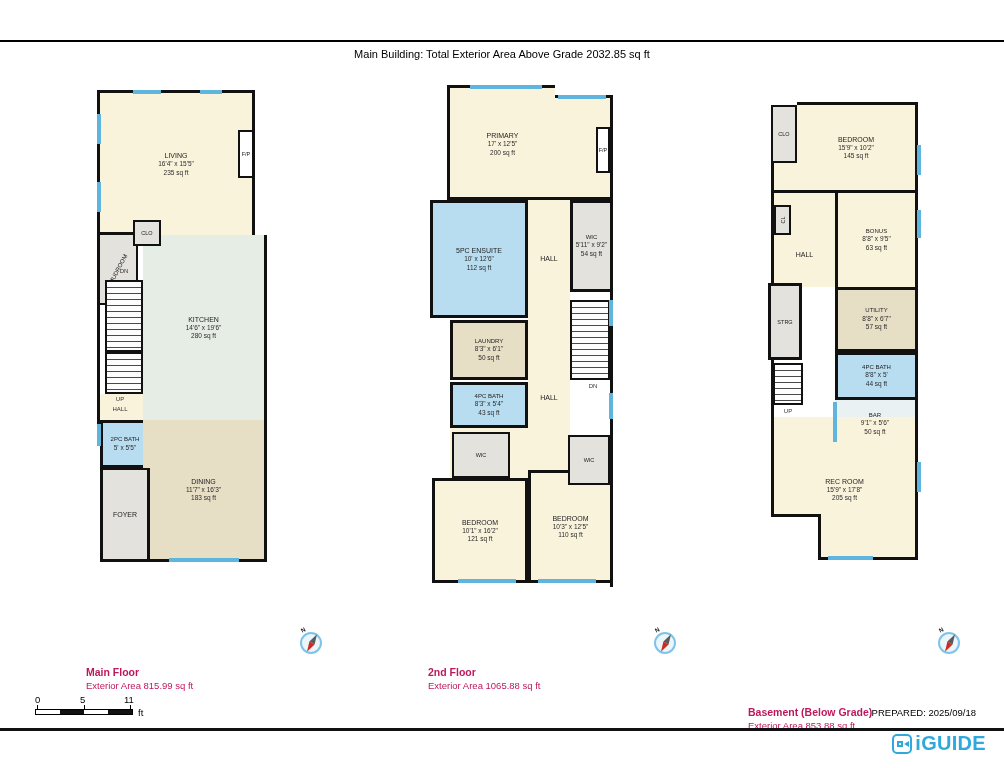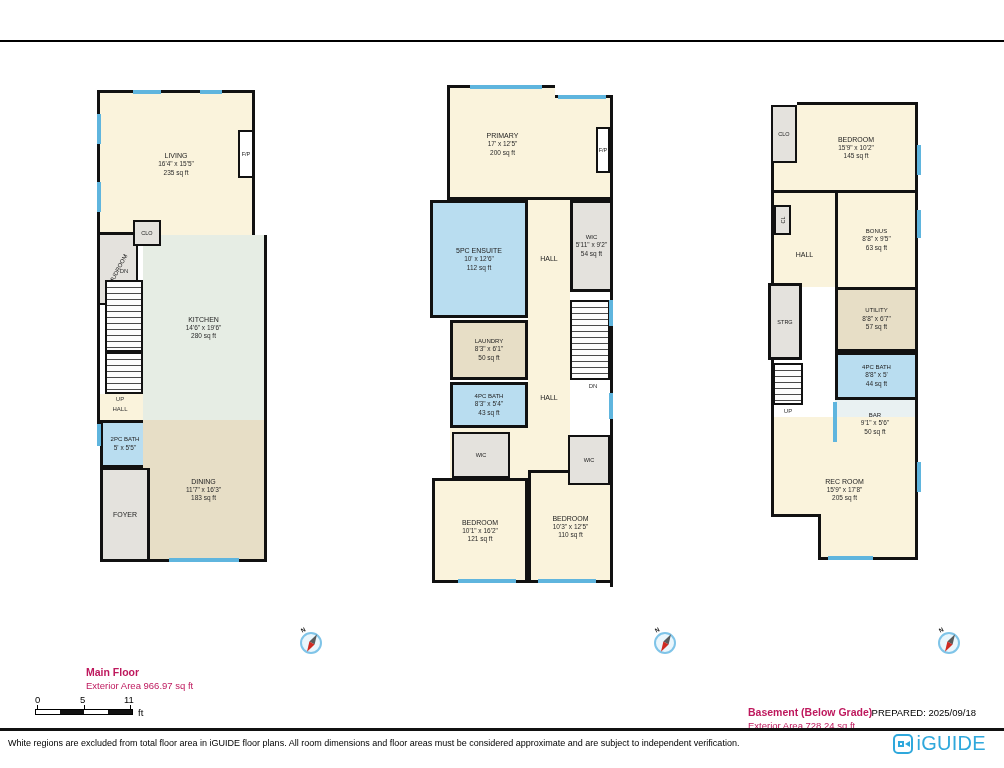--- a/index.html
+++ b/index.html
@@ -63,28 +63,29 @@
   .hr-bottom { position:absolute; top:728px; left:0; width:1004px; height:3px; background:#111; }
   .disclaimer { position:absolute; left:8px; top:738px; width:860px; font-size:9px; color:#000; }
 
   .logo { position:absolute; right:18px; top:732px; display:flex; align-items:center; }
   .logo-icon { position:relative; width:20px; height:20px; border:2px solid #2FA8DC;
                border-radius:5px; margin-right:3px; }
   .logo-sq { position:absolute; left:3px; top:5px; width:6px; height:6px; border:2px solid #2FA8DC; }
   .logo-tri { position:absolute; left:10px; top:5px; width:0; height:0;
               border-top:3px solid transparent; border-bottom:3px solid transparent;
               border-right:5px solid #2FA8DC; }
-  .logo-text { font-size:20px; font-weight:normal; color:#2FA8DC; letter-spacing:0.3px; }
+  .logo-text { font-size:20px; font-weight:bold; color:#2FA8DC; letter-spacing:0.3px; }
 </style>
 </head>
 <body>
 
 <div id="page">
 
   <div class="hr-top"></div>
+  <div class="subtitle">Main Building: Total Exterior Area Above Grade 2032.85 sq ft</div>
 
   <div class="plan" style="left:97px;top:90px;width:173px;height:475px">
     <div class="room cream" style="left:0;top:0;width:158px;height:145px;border-width:3px 3px 0 3px">
       <div class="rl">
           <span class="rn">LIVING</span>
           <span>16'4" x 15'5"</span>
           <span>235 sq ft</span>
         </div>
     </div>
     <div class="room white" style="left:141px;top:40px;width:16px;height:48px;border-width:2px;z-index:4">
@@ -311,46 +312,49 @@
     <div class="c-ring"></div>
     <div class="c-needle">
         <div class="c-up"></div>
         <div class="c-dn"></div>
       </div>
     <span class="c-n">N</span>
   </div>
 
   <div class="floor-label" style="left:86px;top:666px">
     <div class="fl-name">Main Floor</div>
-    <div class="fl-area">Exterior Area 966.97 sq ft</div>
+    <div class="fl-area">Exterior Area 815.99 sq ft</div>
+  </div>
+  <div class="floor-label" style="left:428px;top:666px">
+    <div class="fl-name">2nd Floor</div>
+    <div class="fl-area">Exterior Area 1065.88 sq ft</div>
   </div>
   <div class="floor-label" style="left:748px;top:706px">
     <div class="fl-name">Basement (Below Grade)</div>
-    <div class="fl-area">Exterior Area 728.24 sq ft</div>
+    <div class="fl-area">Exterior Area 853.88 sq ft</div>
   </div>
 
   <div class="scalebar">
     <span class="sb-num" style="left:0">0</span>
     <span class="sb-num" style="left:45px">5</span>
     <span class="sb-num" style="left:89px">11</span>
     <span class="sb-tick" style="left:2px"></span>
     <span class="sb-tick" style="left:49px"></span>
     <span class="sb-tick" style="left:95px"></span>
     <div class="sb-bar">
       <span class="sb-seg" style="background:#fff"></span>
         <span class="sb-seg" style="background:#111"></span>
         <span class="sb-seg" style="background:#fff"></span>
         <span class="sb-seg" style="background:#111"></span>
     </div>
     <span class="sb-ft">ft</span>
   </div>
 
   <div class="prepared">PREPARED: 2025/09/18</div>
   <div class="hr-bottom"></div>
-  <div class="disclaimer">White regions are excluded from total floor area in iGUIDE floor plans. All room dimensions and floor areas must be considered approximate and are subject to independent verification.</div>
 
   <div class="logo">
     <span class="logo-icon">
       <span class="logo-sq"></span>
         <span class="logo-tri"></span>
     </span>
     <span class="logo-text">iGUIDE</span>
   </div>
 
 </div>

